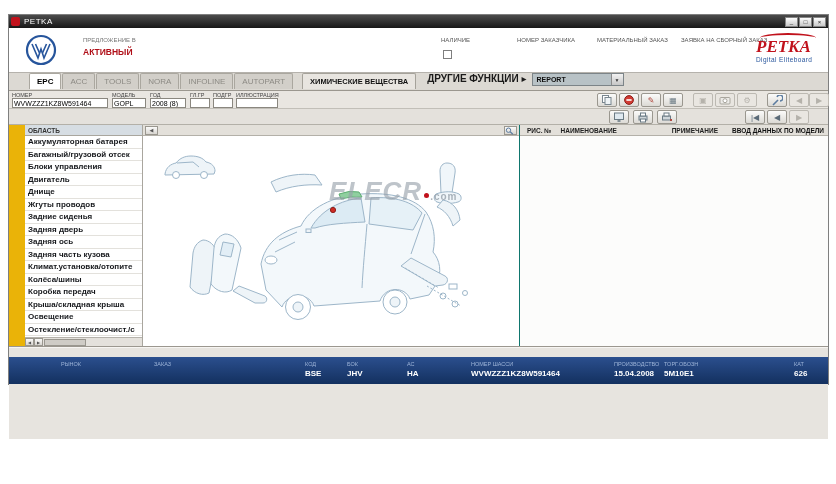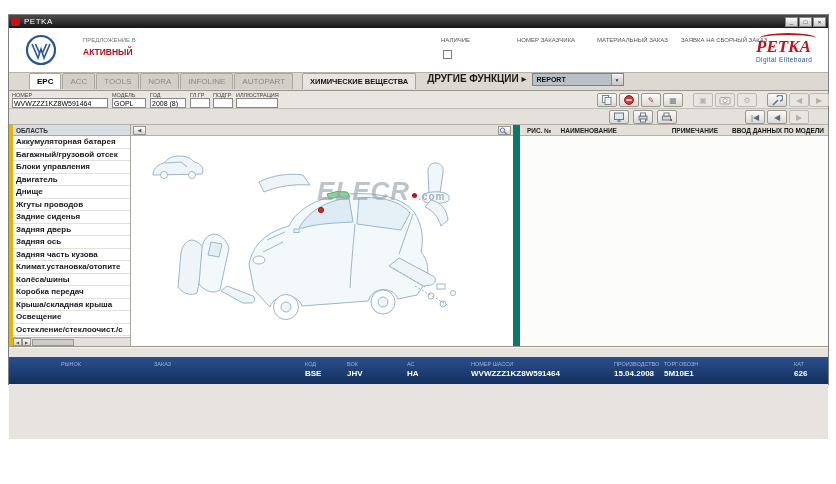--- a/index.html
+++ b/index.html
@@ -44,30 +44,30 @@
   .field-label { font-size:5.5px; color:#444; line-height:6px; white-space:nowrap; }
   .field input { display:block; height:10px; font-size:7px; border:1px solid #8a877f; background:#fff; padding:0 1px; font-family:inherit; width:100%; }
 
   
   .tbtn { position:absolute; width:20px; height:14px; background:linear-gradient(#fbfbfa,#dcdad5); border:1px solid #9a978f; border-radius:2px; display:flex; align-items:center; justify-content:center; font-size:8px; color:#5b6b78; overflow:hidden; }
   .tbtn.disabled { color:#b5b2ab; background:#e9e6e1; border-color:#bcb9b2; }
   .toolbar2 { position:absolute; left:0; top:94px; right:0; height:16px; background:#e4e1dc; border-bottom:1px solid #b3b0a8; }
   .toolbar2 .tbtn { top:1px; }
 
   
-  .content { position:absolute; left:4px; top:110px; right:0; height:221px; background:#fff; display:flex; }
+  .content { position:absolute; left:16px; top:110px; right:0; height:221px; background:#fff; display:flex; }
   .sidebar { width:118px; flex:0 0 auto; position:relative; border-right:1px solid #a9a69e; background:#fff; }
   .panel-hdr { height:11px; background:#d6dde3; border-bottom:1px solid #a9a69e; font-size:6.5px; font-weight:bold; color:#333; padding:2px 3px 0; }
   .side-list { position:absolute; top:11px; left:0; right:0; bottom:9px; overflow:hidden; background:#fff; }
   .side-item { height:12.5px; line-height:12.5px; font-size:8px; font-weight:bold; color:#16181c; padding:0 3px; border-bottom:1px solid #e3e1dc; white-space:nowrap; overflow:hidden; }
   .side-hscroll { position:absolute; left:0; right:0; bottom:0; height:9px; background:#e4e1dc; border-top:1px solid #b5b2ab; display:flex; align-items:center; }
   .sbar-btn { width:9px; height:8px; background:linear-gradient(#fafaf9,#d8d5d0); border:1px solid #9a978f; font-size:4px; text-align:center; line-height:7px; color:#555; flex:0 0 auto; }
   .sbar-thumb { width:42px; height:7px; background:#cfccc6; border:1px solid #9a978f; margin-left:1px; }
 
-  .canvas { flex:1; position:relative; border-right:7px solid #0f766e; background:#fff; overflow:hidden; }
+  .canvas { flex:1; position:relative; border-right:1px solid #0f766e; background:#fff; overflow:hidden; }
   .canvas-hdr { height:11px; background:#e3e0da; border-bottom:1px solid #b3b0a8; display:flex; align-items:center; justify-content:space-between; padding:0 2px; }
   .mini-btn { width:13px; height:9px; background:linear-gradient(#fbfbfa,#d8d5d0); border:1px solid #9a978f; font-size:5px; line-height:7px; text-align:center; color:#555; }
   .car-stage { position:absolute; left:0; top:11px; right:0; bottom:0; }
   .watermark { position:absolute; left:186px; top:40px; font-weight:bold; font-style:italic; color:rgba(150,160,170,0.62); font-size:26px; letter-spacing:1px; pointer-events:none; white-space:nowrap; }
   .wm-dot { display:inline-block; width:5px; height:5px; border-radius:50%; background:#c1121c; margin:0 1px 2px 2px; }
   .wm-com { font-size:10px; color:rgba(150,160,170,0.8); font-style:normal; }
 
   .results { width:308px; flex:0 0 auto; position:relative; background:#fcfcfb; }
   .results-hdr { height:11px; background:#e3e0da; border-bottom:1px solid #b3b0a8; display:flex; align-items:center; font-size:6.5px; font-weight:bold; color:#222; white-space:nowrap; }
   .rh-fig { margin-left:7px; }

